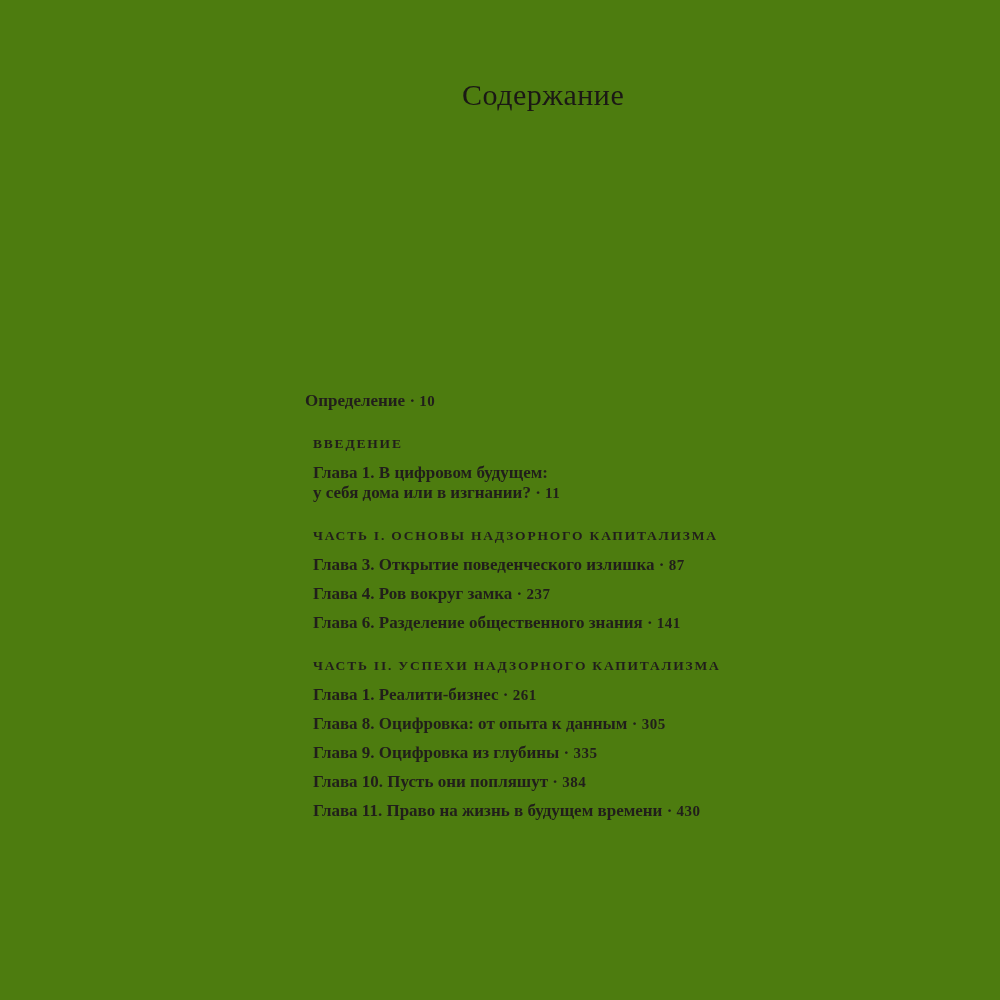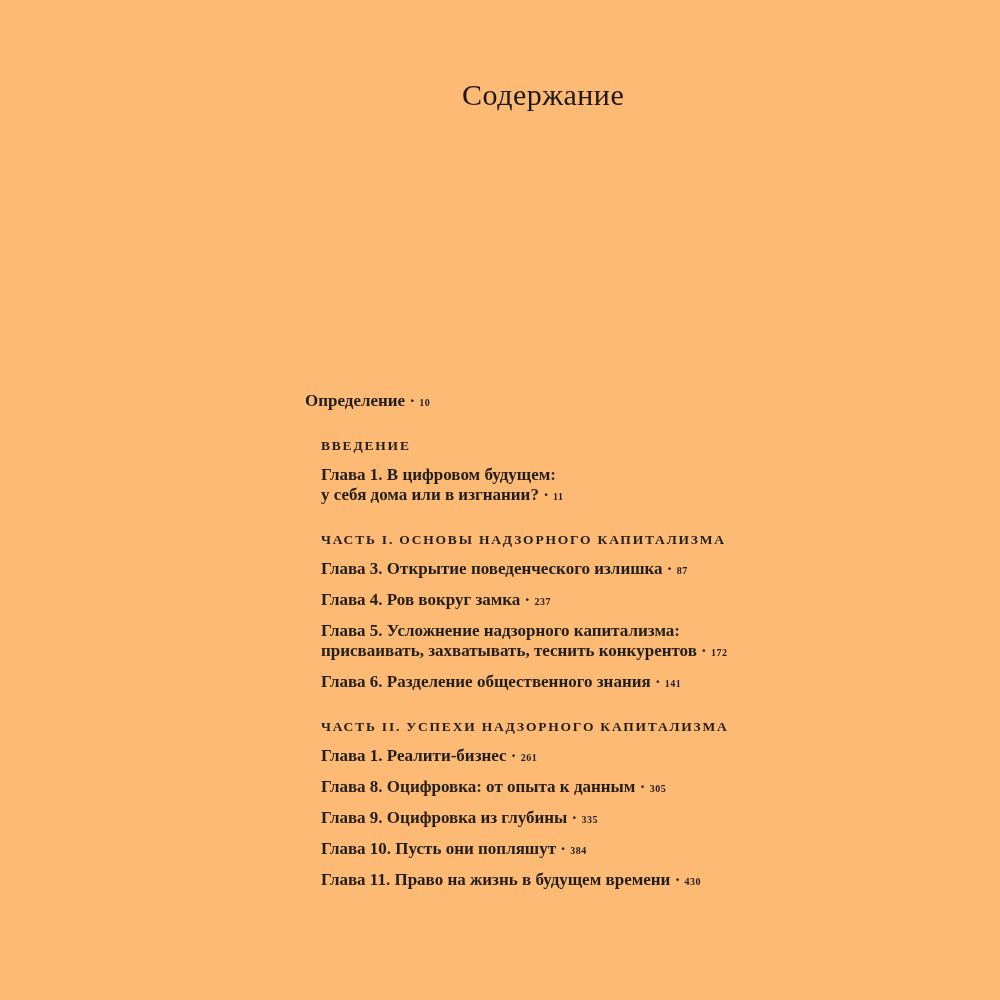--- a/index.html
+++ b/index.html
@@ -4,21 +4,21 @@
 <style>
   html, body {
     margin: 0;
     padding: 0;
     background: #ffffff;
   }
   .page {
     position: relative;
     width: 1000px;
     height: 1000px;
-    background: #fdba74;
+    background: #4d7c0f;
     overflow: hidden;
     font-family: "Liberation Serif", serif;
     color: #211e1b;
   }
   .page-title {
     position: absolute;
     top: 78px;
     left: 462px;
     margin: 0;
     font-size: 30px;
@@ -41,25 +41,25 @@
     color: #211e1b;
   }
   .toc-entry .lbl {
     white-space: pre-line;
     font-family: Liberation Serif, serif;
   }
   .toc-entry .sep {
     white-space: pre;
   }
   .toc-entry .pg {
-    font-size: 10px;
+    font-size: 15px;
     letter-spacing: 0.5px;
   }
   .toc-section {
-    margin: 16px;
+    margin: 8px;
   }
   .section-heading {
     margin: 24px 0 10px 0;
     font-size: 13.5px;
     font-weight: 700;
     letter-spacing: 1.8px;
     line-height: 18px;
     color: #211e1b;
     white-space: nowrap;
   }
@@ -87,24 +87,20 @@
 
     <section class="toc-section">
       <h2 class="section-heading">ЧАСТЬ I. ОСНОВЫ НАДЗОРНОГО КАПИТАЛИЗМА</h2>
       <div class="toc-entry">
         <span class="lbl">Глава 3. Открытие поведенческого излишка</span><span class="sep"> · </span><span class="pg">87</span>
       </div>
       <div class="toc-entry">
         <span class="lbl">Глава 4. Ров вокруг замка</span><span class="sep"> · </span><span class="pg">237</span>
       </div>
       <div class="toc-entry">
-        <span class="lbl">Глава 5. Усложнение надзорного капитализма:
-присваивать, захватывать, теснить конкурентов</span><span class="sep"> · </span><span class="pg">172</span>
-      </div>
-      <div class="toc-entry">
         <span class="lbl">Глава 6. Разделение общественного знания</span><span class="sep"> · </span><span class="pg">141</span>
       </div>
     </section>
 
     <section class="toc-section">
       <h2 class="section-heading">ЧАСТЬ II. УСПЕХИ НАДЗОРНОГО КАПИТАЛИЗМА</h2>
       <div class="toc-entry">
         <span class="lbl">Глава 1. Реалити-бизнес</span><span class="sep"> · </span><span class="pg">261</span>
       </div>
       <div class="toc-entry">

